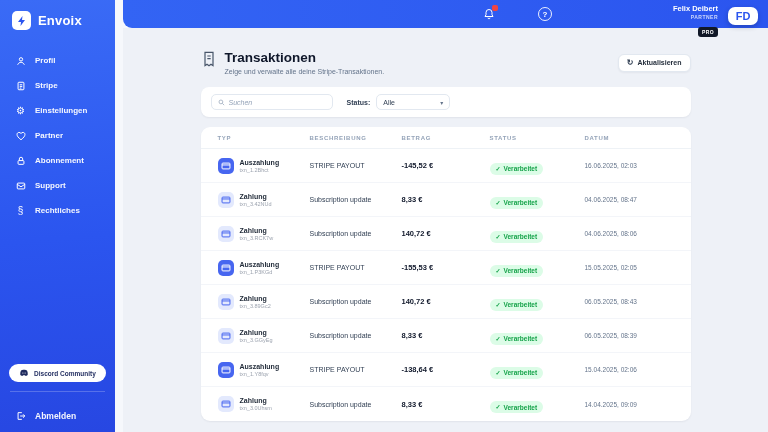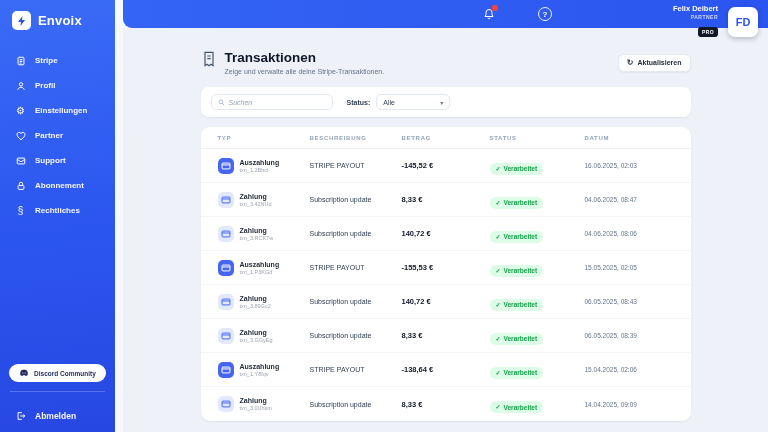--- a/index.html
+++ b/index.html
@@ -30,21 +30,21 @@
     background:linear-gradient(90deg,#3364f4,#2b55ef); border-bottom-left-radius:9px; z-index:2; }
   .hicon { position:absolute; top:7px; width:14px; height:14px; display:flex; align-items:center; justify-content:center; cursor:pointer; }
   .hicon.bell { right:272px; }
   .hicon.help { right:216px; border:1px solid rgba(255,255,255,.9); border-radius:50%; color:#fff; font-size:8px; font-weight:bold; }
   .bell-dot { position:absolute; top:-2px; right:-2px; width:6px; height:6px; background:#ef4444; border-radius:2px; }
   .user-block { position:absolute; right:50px; top:4px; text-align:right; }
   .uname { color:#fff; font-size:7.5px; font-weight:bold; }
   .urole { color:rgba(255,255,255,.75); font-size:5px; font-weight:bold; letter-spacing:.5px; margin-top:1px; }
   .pro { display:inline-block; background:#111827; color:#fff; font-size:5px; font-weight:bold;
     padding:2px 4px; border-radius:3px; margin-top:3px; letter-spacing:.4px; }
-  .avatar { position:absolute; right:10px; top:7px; width:30px; height:30px; background:#fff; border-radius:7px;
+  .avatar { position:absolute; right:10px; top:7px; width:30px; height:18px; background:#fff; border-radius:7px;
     display:flex; align-items:center; justify-content:center; color:#2b55ef; font-size:11px; font-weight:bold;
     box-shadow:0 2px 5px rgba(15,23,42,.25); cursor:pointer; }
 
   
   .main { position:absolute; left:123px; right:0; top:28px; bottom:0; background:#eef1f7; overflow:hidden; }
   .content-col { width:490px; margin:0 auto; padding-top:22px; }
 
   .page-head { display:flex; align-items:center; }
   .title-wrap { display:flex; gap:8px; }
   .title-icon { width:16px; height:16px; margin-top:1px; }
@@ -97,64 +97,64 @@
       <svg viewBox="0 0 24 24" width="12" height="12">
           <path d="M13 2 4 14h6l-1 8 9-12h-6z" fill="#2b55ef"></path>
         </svg>
     </span>
     <span class="brand-name">Envoix</span>
   </div>
   <div class="nav">
     <div class="nav-item">
       <span class="nicon">
         <svg viewBox="0 0 24 24" fill="none" stroke="#fff" stroke-width="2.4">
+            <circle cx="12" cy="8" r="4"></circle>
+            <path d="M4 21c1.5-4 5-6 8-6s6.5 2 8 6"></path>
+          </svg>
+      </span>
+      <span class="nav-label">Profil</span>
+    </div>
+    <div class="nav-item">
+      <span class="nicon">
+        <svg viewBox="0 0 24 24" fill="none" stroke="#fff" stroke-width="2.4">
             <rect x="5" y="3" width="14" height="18" rx="2"></rect>
             <path d="M9 9h6M9 13h6M9 17h4"></path>
           </svg>
       </span>
       <span class="nav-label">Stripe</span>
-    </div>
-    <div class="nav-item">
-      <span class="nicon">
-        <svg viewBox="0 0 24 24" fill="none" stroke="#fff" stroke-width="2.4">
-            <circle cx="12" cy="8" r="4"></circle>
-            <path d="M4 21c1.5-4 5-6 8-6s6.5 2 8 6"></path>
-          </svg>
-      </span>
-      <span class="nav-label">Profil</span>
     </div>
     <div class="nav-item">
       <span class="nicon glyph">⚙</span>
       <span class="nav-label">Einstellungen</span>
     </div>
     <div class="nav-item">
       <span class="nicon">
         <svg viewBox="0 0 24 24" fill="none" stroke="#fff" stroke-width="2.4">
             <path d="M12 21C5.5 16 2.5 12 2.5 8.2 2.5 5.3 4.6 3.4 7.2 3.4c1.9 0 3.7 1 4.8 2.8 1.1-1.8 2.9-2.8 4.8-2.8 2.6 0 4.7 1.9 4.7 4.8C21.5 12 18.5 16 12 21z"></path>
           </svg>
       </span>
       <span class="nav-label">Partner</span>
+    </div>
+    <div class="nav-item">
+      <span class="nicon">
+        <svg viewBox="0 0 24 24" fill="none" stroke="#fff" stroke-width="2.4">
+            <rect x="5" y="11" width="14" height="9" rx="2"></rect>
+            <path d="M8 11V7a4 4 0 0 1 8 0v4"></path>
+          </svg>
+      </span>
+      <span class="nav-label">Abonnement</span>
     </div>
     <div class="nav-item">
       <span class="nicon">
         <svg viewBox="0 0 24 24" fill="none" stroke="#fff" stroke-width="2.4">
             <rect x="3" y="5" width="18" height="14" rx="2"></rect>
             <path d="M3 8l9 6 9-6"></path>
           </svg>
       </span>
       <span class="nav-label">Support</span>
-    </div>
-    <div class="nav-item">
-      <span class="nicon">
-        <svg viewBox="0 0 24 24" fill="none" stroke="#fff" stroke-width="2.4">
-            <rect x="5" y="11" width="14" height="9" rx="2"></rect>
-            <path d="M8 11V7a4 4 0 0 1 8 0v4"></path>
-          </svg>
-      </span>
-      <span class="nav-label">Abonnement</span>
     </div>
     <div class="nav-item">
       <span class="nicon glyph">§</span>
       <span class="nav-label">Rechtliches</span>
     </div>
   </div>
 
   <button class="discord-btn">
     <svg viewBox="0 0 24 24" width="10" height="10">
         <path d="M4.5 6.5C6.5 5 8.5 4.4 12 4.4s5.5.6 7.5 2.1c1.4 3 1.9 6.6 1.4 10.4-2 1.5-3.9 2-5.4 2l-.9-1.8c-1.8.4-3.4.4-5.2 0l-.9 1.8c-1.5 0-3.4-.5-5.4-2-.5-3.8 0-7.4 1.4-10.4z" fill="#1e2a5e"></path>

